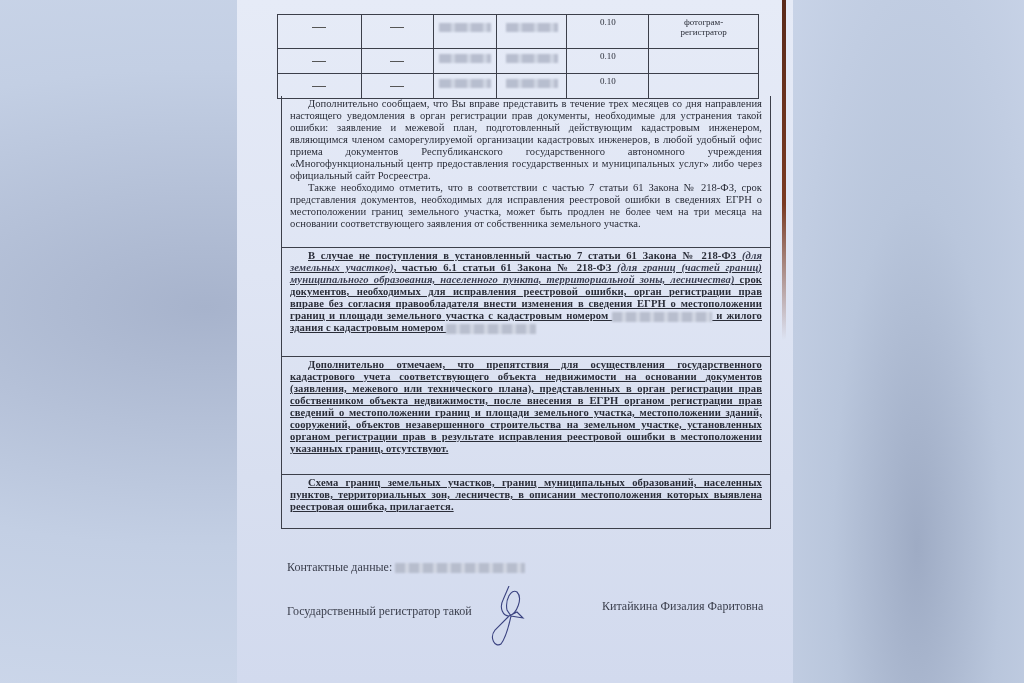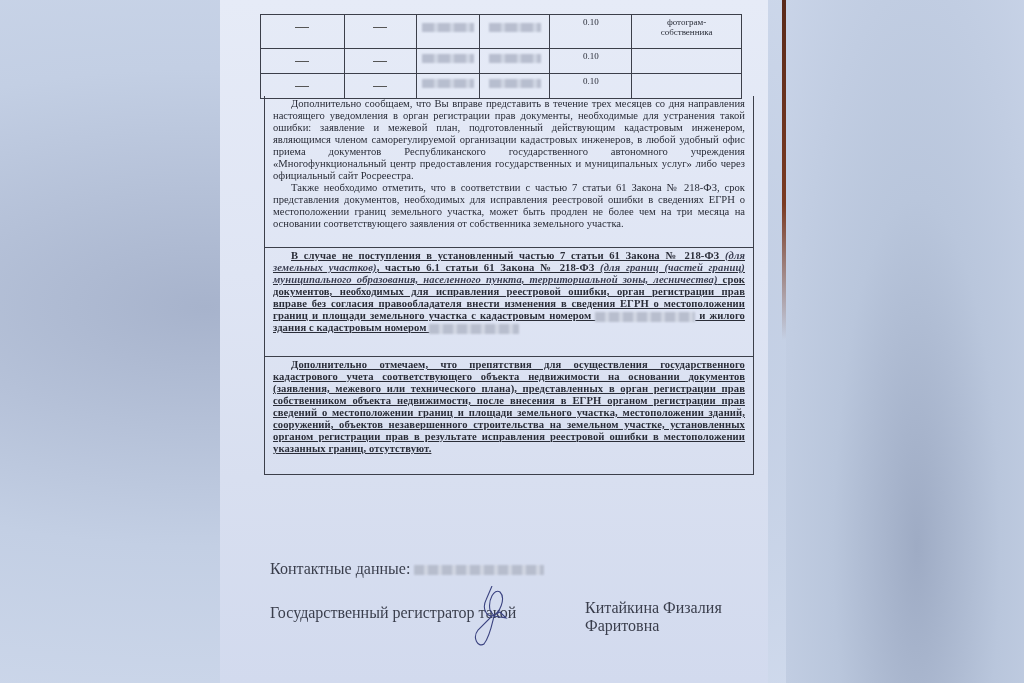--- a/index.html
+++ b/index.html
@@ -6,23 +6,24 @@
   body {
     width: 1024px; height: 683px; overflow: hidden; position: relative;
     background: radial-gradient(ellipse at 20% 45%, #a7b3cc 0%, #c3cfe4 45%, #d2dcee 100%);
     font-family: "Liberation Serif", "DejaVu Serif", serif;
   }
   .bg-right {
     position: absolute; left: 786px; top: 0; width: 238px; height: 683px;
     background: radial-gradient(ellipse at 55% 80%, #9eabc4 0%, #b9c6dc 45%, #c9d4e8 100%);
   }
   .paper {
-    position: absolute; left: 220px; top: 0; width: 548px; height: 683px;
+    position: absolute; left: 237px; top: 0; width: 548px; height: 683px;
     background: linear-gradient(180deg, #e6ebf7 0%, #dfe5f4 40%, #d8dff0 70%, #d2daee 100%);
     color: #2a2d38;
+    padding-left: 8px;
   }
   .paper-edge {
     position: absolute; left: 782px; top: 0; width: 4px; height: 340px;
     background: linear-gradient(180deg, #5a2a1a, #7a3a22 60%, rgba(122,58,34,0));
   }
   
   .tbl { position: absolute; left: 40px; top: 14px; width: 482px; border-collapse: collapse; font-size: 9px; }
   .tbl td { border: 1.3px solid #3c3f4a; height: 22px; text-align: center; vertical-align: top; padding: 2px 2px 0; }
   .tbl tr.r1 td { height: 31px; }
   .blur {
@@ -35,21 +36,21 @@
   .frame { position: absolute; left: 44px; top: 96px; width: 488px; border-left: 1.3px solid #3c3f4a; border-right: 1.3px solid #3c3f4a; }
   .cell { border-bottom: 1.3px solid #3c3f4a; padding: 2px 8px 3px 8px; font-size: 10.6px; line-height: 12px; text-align: justify; }
   .cell p { margin: 0; text-indent: 18px; }
   .bold { font-weight: bold; letter-spacing: .1px; text-decoration: underline; }
   .it { font-style: italic; font-weight: bold; color: #3b3f52; }
   .redact {
     display: inline-block; height: 10px; vertical-align: middle;
     background: repeating-linear-gradient(90deg, #b2b8c8 0 10px, #cfd4e0 10px 14px);
     filter: blur(1px); opacity: .85;
   }
-  .footer { position: absolute; left: 50px; font-size: 16px; color: #3a3e4c; }
+  .footer { position: absolute; left: 50px; font-size: 12px; color: #3a3e4c; }
   .sig { position: absolute; left: 250px; top: 586px; }
 </style>
 </head>
 <body>
 
 <div class="bg-right"></div>
 
 <div class="paper">
 
   <table class="tbl">
@@ -61,21 +62,21 @@
         <col style="width:82px">
         <col style="width:110px">
     </colgroup>
     <tbody>
         <tr class="r1">
       <td><span class="dash"></span></td>
       <td><span class="dash"></span></td>
       <td><span class="blur"></span></td>
       <td><span class="blur"></span></td>
       <td>0.10</td>
-      <td><span>фотограм-</span><br><span>собственника</span></td>
+      <td><span>фотограм-</span><br><span>регистратор</span></td>
     </tr>
     <tr>
       <td><span class="dash"></span></td>
       <td><span class="dash"></span></td>
       <td><span class="blur" style="margin-top:3px"></span></td>
       <td><span class="blur" style="margin-top:3px"></span></td>
       <td>0.10</td>
       <td></td>
     </tr>
     <tr>
@@ -93,20 +94,23 @@
     <div class="cell" style="height:146px">
       <p>Дополнительно сообщаем, что Вы вправе представить в течение трех месяцев со дня направления настоящего уведомления в орган регистрации прав документы, необходимые для устранения такой ошибки: заявление и межевой план, подготовленный действующим кадастровым инженером, являющимся членом саморегулируемой организации кадастровых инженеров, в любой удобный офис приема документов Республиканского государственного автономного учреждения «Многофункциональный центр предоставления государственных и муниципальных услуг» либо через официальный сайт Росреестра.</p>
       <p>Также необходимо отметить, что в соответствии с частью 7 статьи 61 Закона № 218-ФЗ, срок представления документов, необходимых для исправления реестровой ошибки в сведениях ЕГРН о местоположении границ земельного участка, может быть продлен не более чем на три месяца на основании соответствующего заявления от собственника земельного участка.</p>
     </div>
     <div class="cell bold" style="height:103px">
       <p><span>В случае не поступления в установленный частью 7 статьи 61 Закона № 218-ФЗ </span><span class="it">(для земельных участков)</span><span>, частью 6.1 статьи 61 Закона № 218-ФЗ </span><span class="it">(для границ (частей границ) муниципального образования, населенного пункта, территориальной зоны, лесничества)</span><span> срок документов, необходимых для исправления реестровой ошибки, орган регистрации прав вправе без согласия правообладателя внести изменения в сведения ЕГРН о местоположении границ и площади земельного участка с кадастровым номером </span><span class="redact" style="width:100px"></span><span> и жилого здания с кадастровым номером </span><span class="redact" style="width:90px"></span></p>
     </div>
     <div class="cell bold" style="height:112px">
       <p>Дополнительно отмечаем, что препятствия для осуществления государственного кадастрового учета соответствующего объекта недвижимости на основании документов (заявления, межевого или технического плана), представленных в орган регистрации прав собственником объекта недвижимости, после внесения в ЕГРН органом регистрации прав сведений о местоположении границ и площади земельного участка, местоположении зданий, сооружений, объектов незавершенного строительства на земельном участке, установленных органом регистрации прав в результате исправления реестровой ошибки в местоположении указанных границ, отсутствуют.</p>
     </div>
+    <div class="cell bold" style="height:48px">
+      <p>Схема границ земельных участков, границ муниципальных образований, населенных пунктов, территориальных зон, лесничеств, в описании местоположения которых выявлена реестровая ошибка, прилагается.</p>
+    </div>
   </div>
 
   <div class="footer" style="top:560px">
     <span>Контактные данные:</span>
     <span class="redact" style="width:130px"></span>
   </div>
 
   <div class="footer" style="top:604px">Государственный регистратор такой</div>
   <div class="footer" style="top:599px; left:365px">Китайкина Физалия Фаритовна</div>
 

